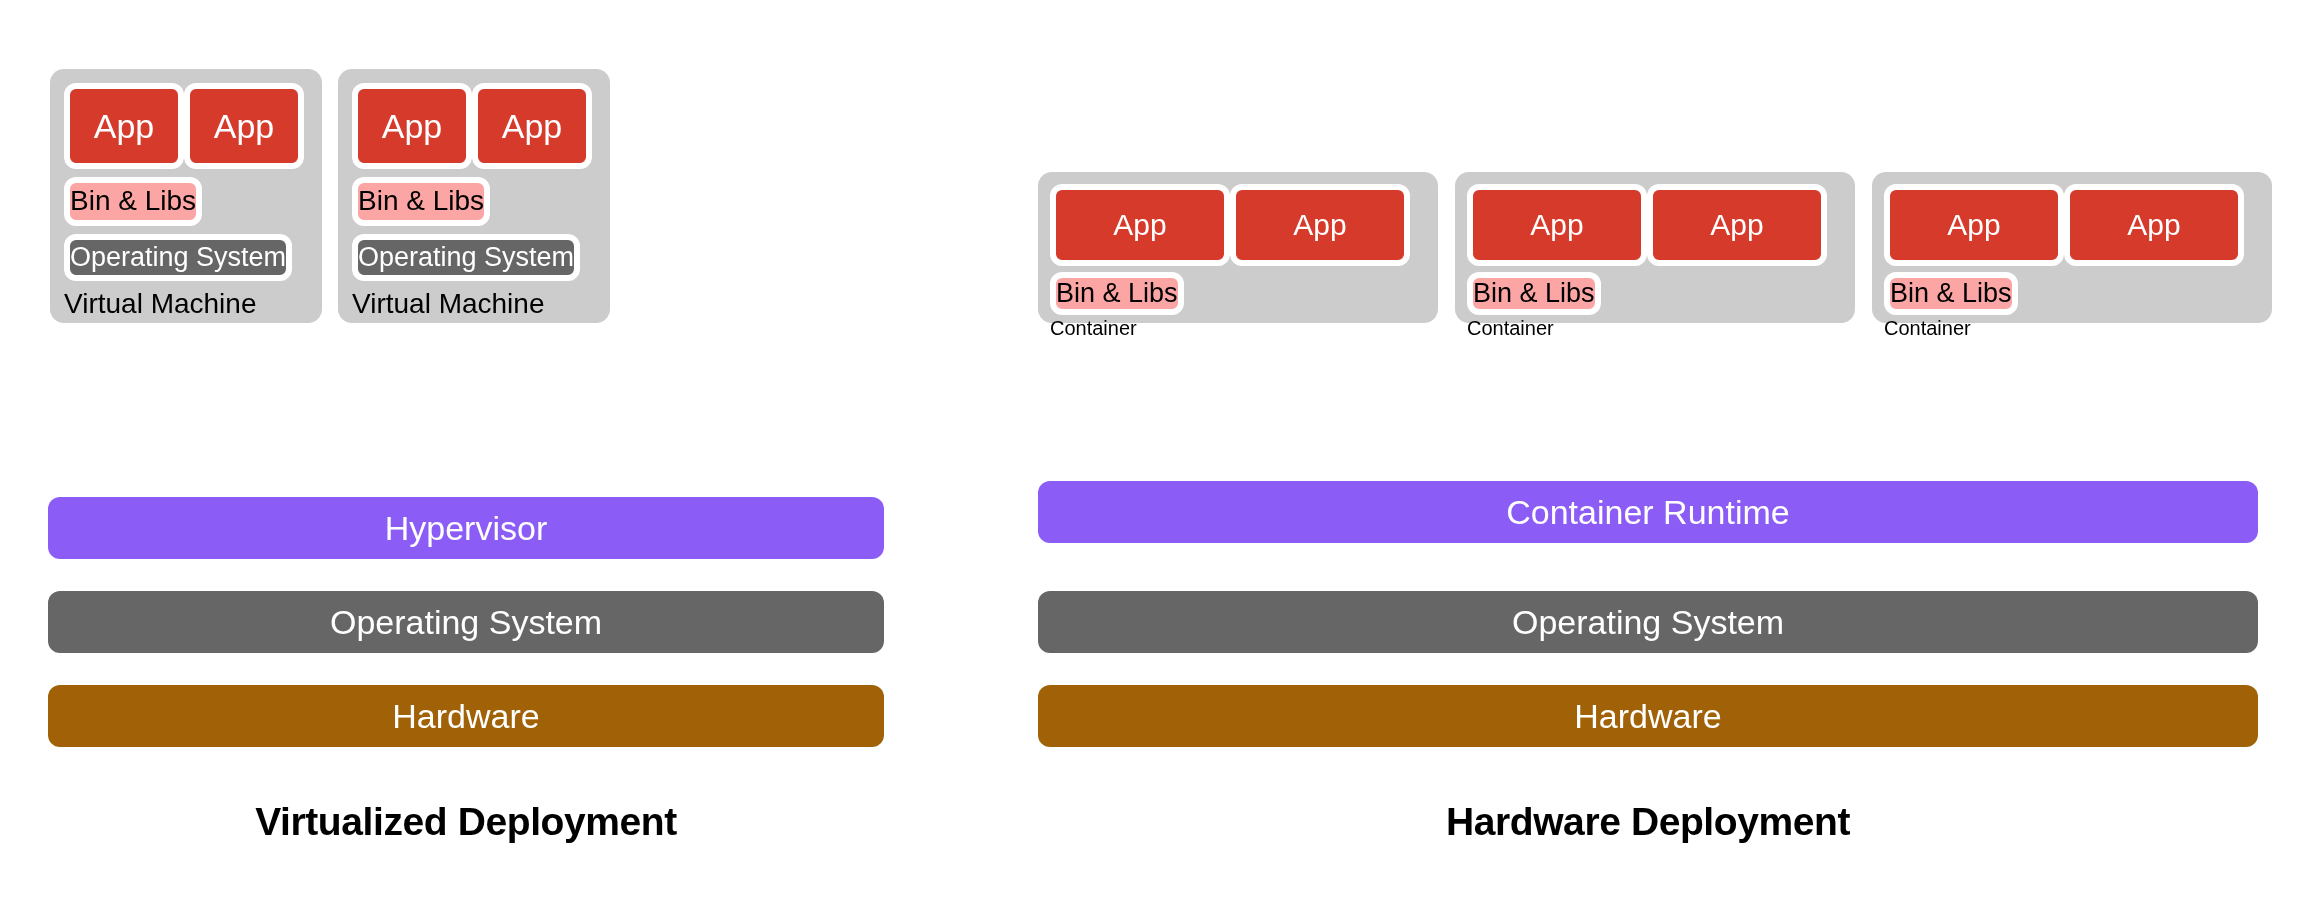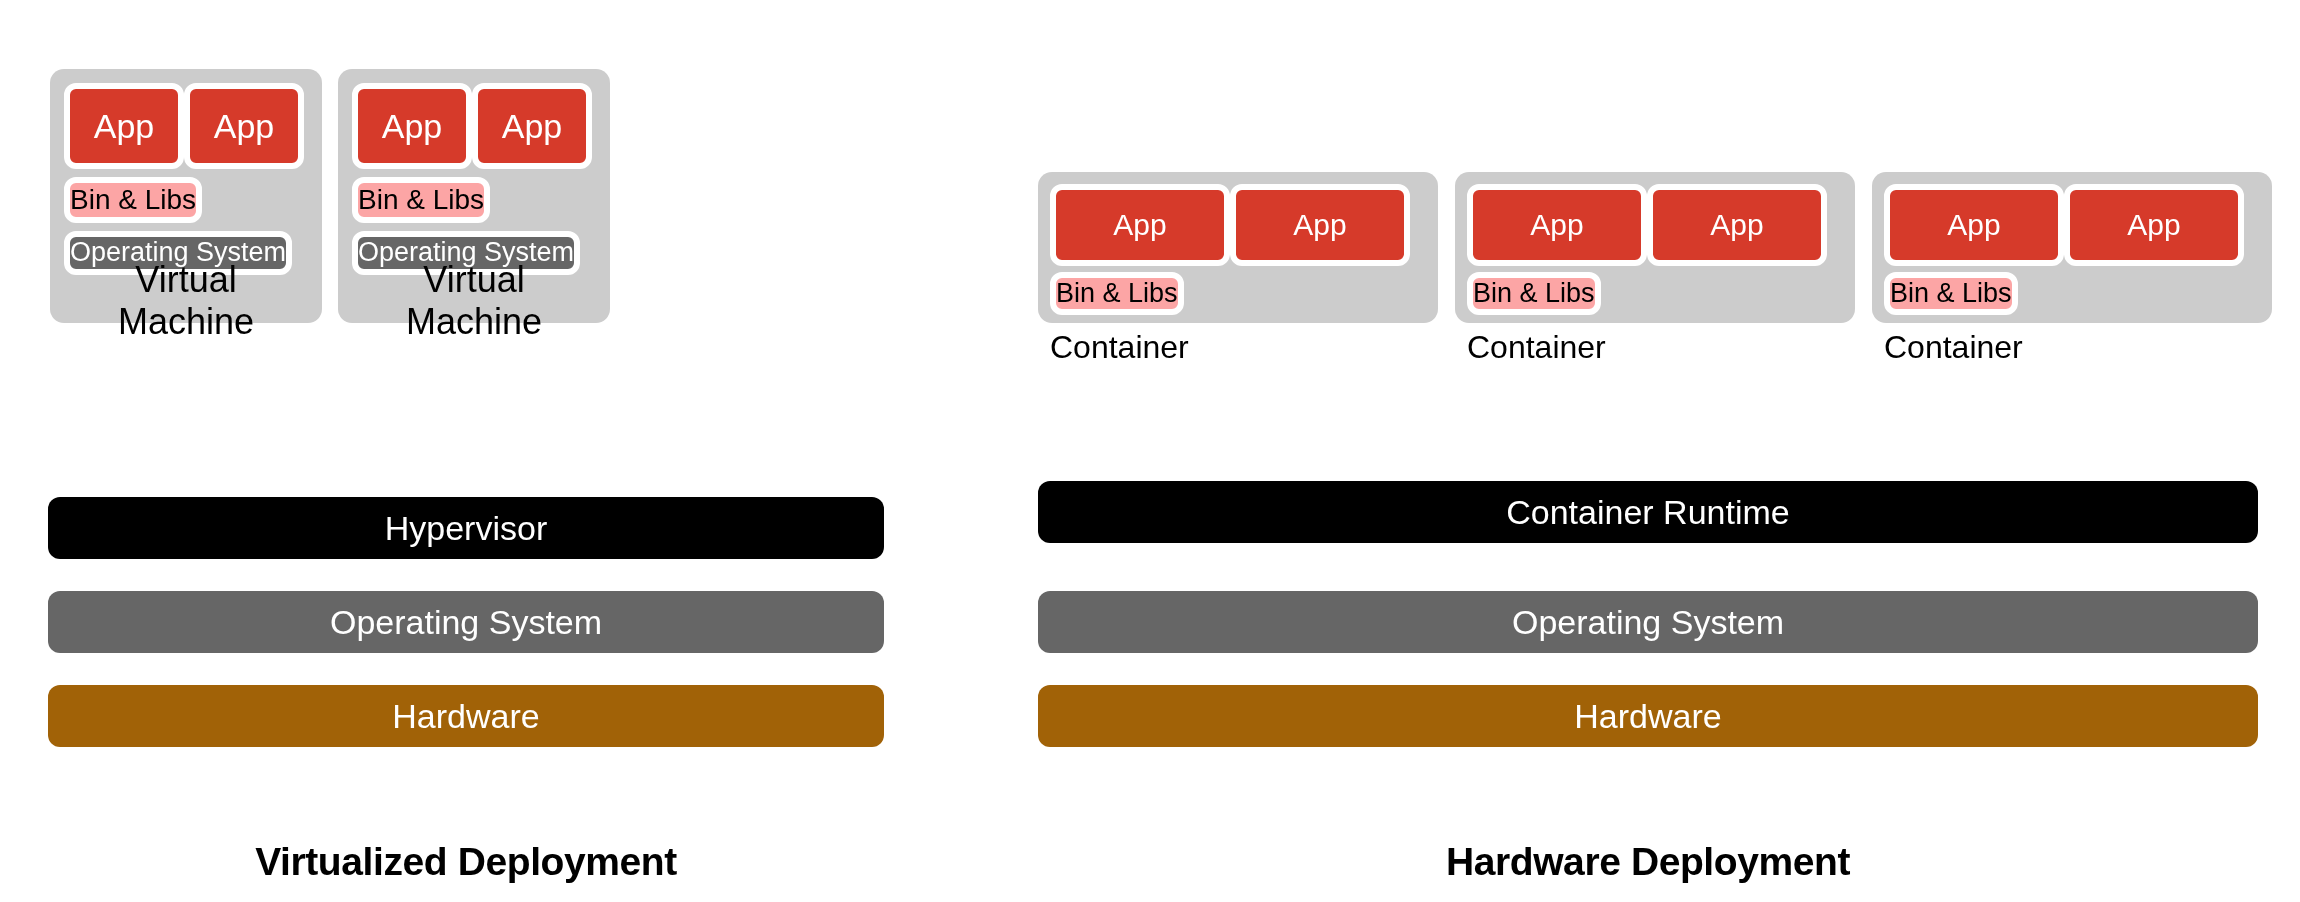--- a/index.html
+++ b/index.html
@@ -83,61 +83,60 @@
 
   
   .stack-bar {
     border-radius: 12px;
     display: flex;
     align-items: center;
     justify-content: center;
     color: #ffffff;
     font-weight: 400;
   }
-  .bar-runtime  { background: #000000; }
+  .bar-runtime  { background: #8b5cf6; }
   .bar-os       { background: #666666; }
   .bar-hardware { background: #a16207; text-align: center; }
 
   
   .section-title {
     text-align: center;
     font-weight: bold;
     color: #000000;
     font-size: 39px;
     letter-spacing: -0.4px;
-    margin-top: 40px;
   }
 
   
   .vm-panel { top: 69px; height: 254px; width: 272px; padding: 14px 14px 0 14px; }
   .vm-panel-0 { left: 50px; }
   .vm-panel-1 { left: 338px; }
 
   .vm-panel .apps-row { height: 86px; }
   .vm-panel .app-box { width: 120px; height: 86px; font-size: 34px; }
   .vm-panel .binlibs-box { height: 54px; margin-top: 8px; font-size: 28px; }
   .vm-panel .guestos-box { height: 52px; margin-top: 8px; font-size: 27px; }
-  .vm-panel .guest-caption { height: 44px; margin-top: 4px; font-size: 36px; }
+  .vm-panel .guest-caption { height: 44px; margin-top: 4px; font-size: 28px; }
 
   .left-bar { left: 48px; width: 836px; }
   .left-bar-runtime  { top: 497px; height: 62px; font-size: 34px; }
   .left-bar-os       { top: 591px; height: 62px; font-size: 34px; }
   .left-bar-hardware { top: 685px; height: 62px; font-size: 34px; }
   .left-title { left: 48px; width: 836px; top: 800px; }
 
   
   .ct-panel { top: 172px; height: 151px; width: 400px; padding: 12px 12px 0 12px; }
   .ct-panel-0 { left: 1038px; }
   .ct-panel-1 { left: 1455px; }
   .ct-panel-2 { left: 1872px; }
 
   .ct-panel .apps-row { height: 82px; }
   .ct-panel .app-box { width: 180px; height: 82px; font-size: 30px; }
   .ct-panel .binlibs-box { height: 46px; margin-top: 6px; font-size: 27px; }
-  .ct-panel .guest-caption { height: 44px; margin-top: 14px; font-size: 32px; }
+  .ct-panel .guest-caption { height: 44px; margin-top: 2px; font-size: 20px; }
 
   .right-bar { left: 1038px; width: 1220px; }
   .right-bar-runtime  { top: 481px; height: 62px; font-size: 34px; }
   .right-bar-os       { top: 591px; height: 62px; font-size: 34px; }
   .right-bar-hardware { top: 685px; height: 62px; font-size: 34px; }
   .right-title { left: 1038px; width: 1220px; top: 800px; }
 </style>
 </head>
 <body>
 

